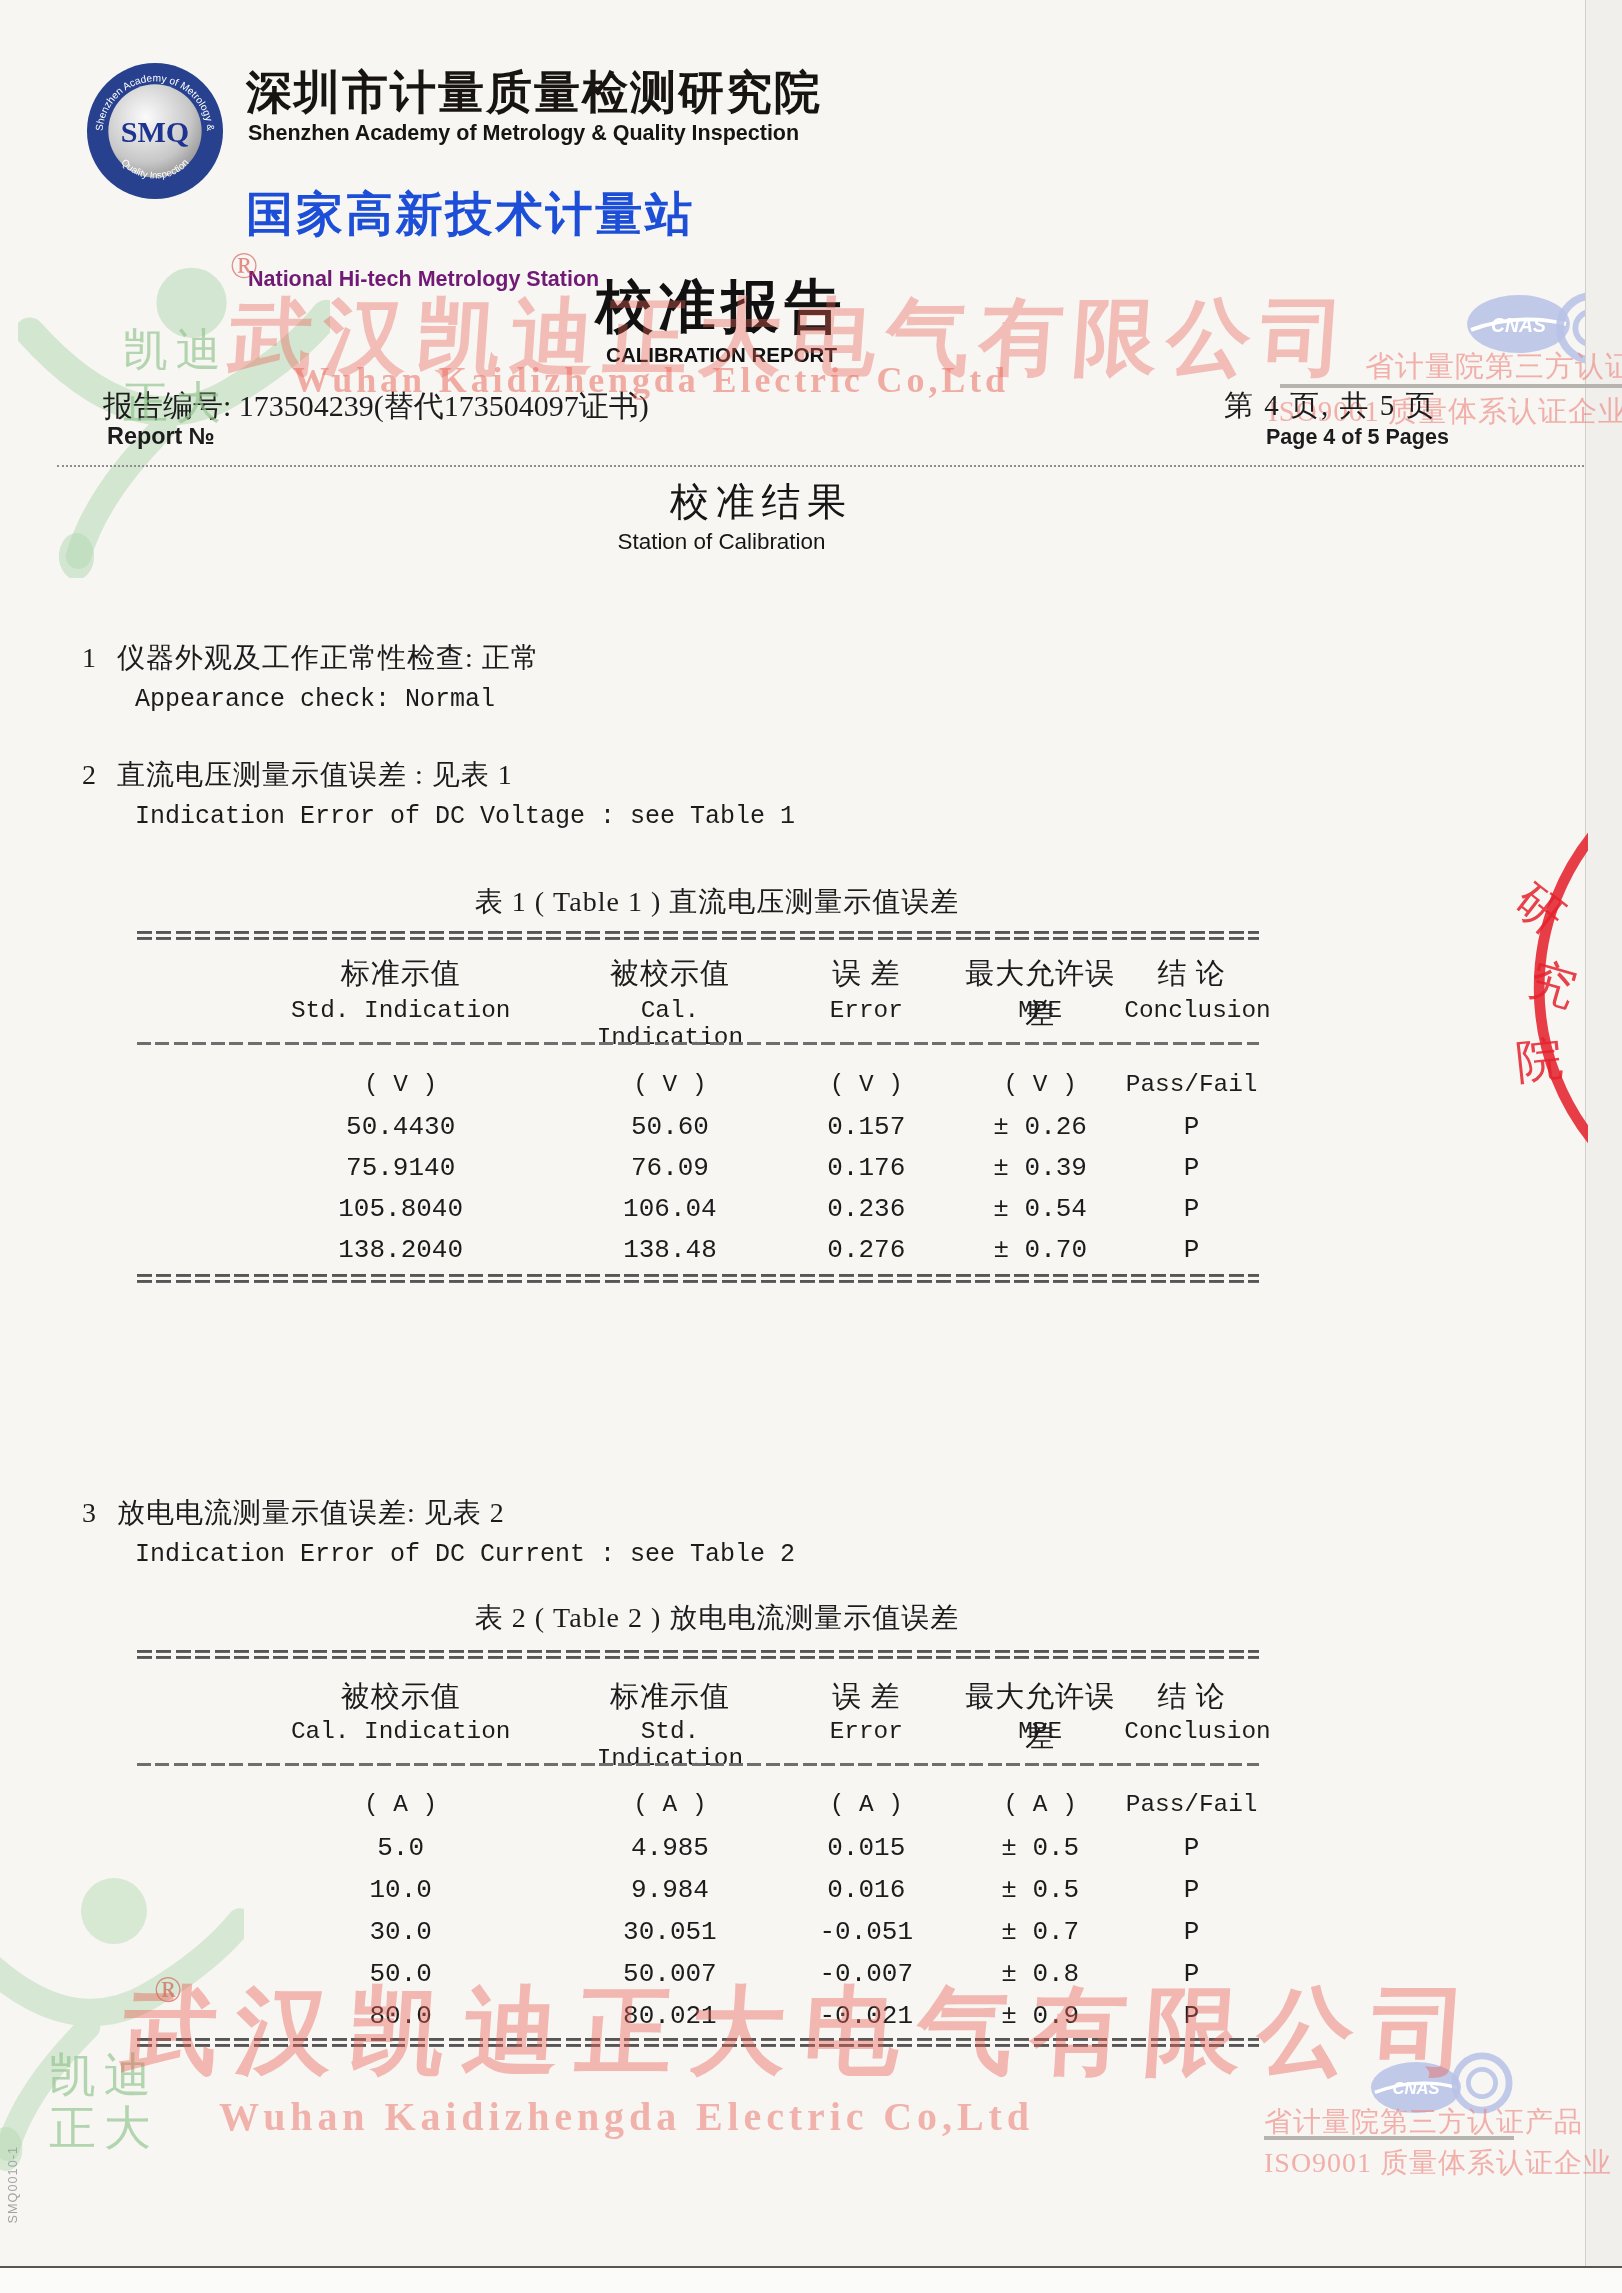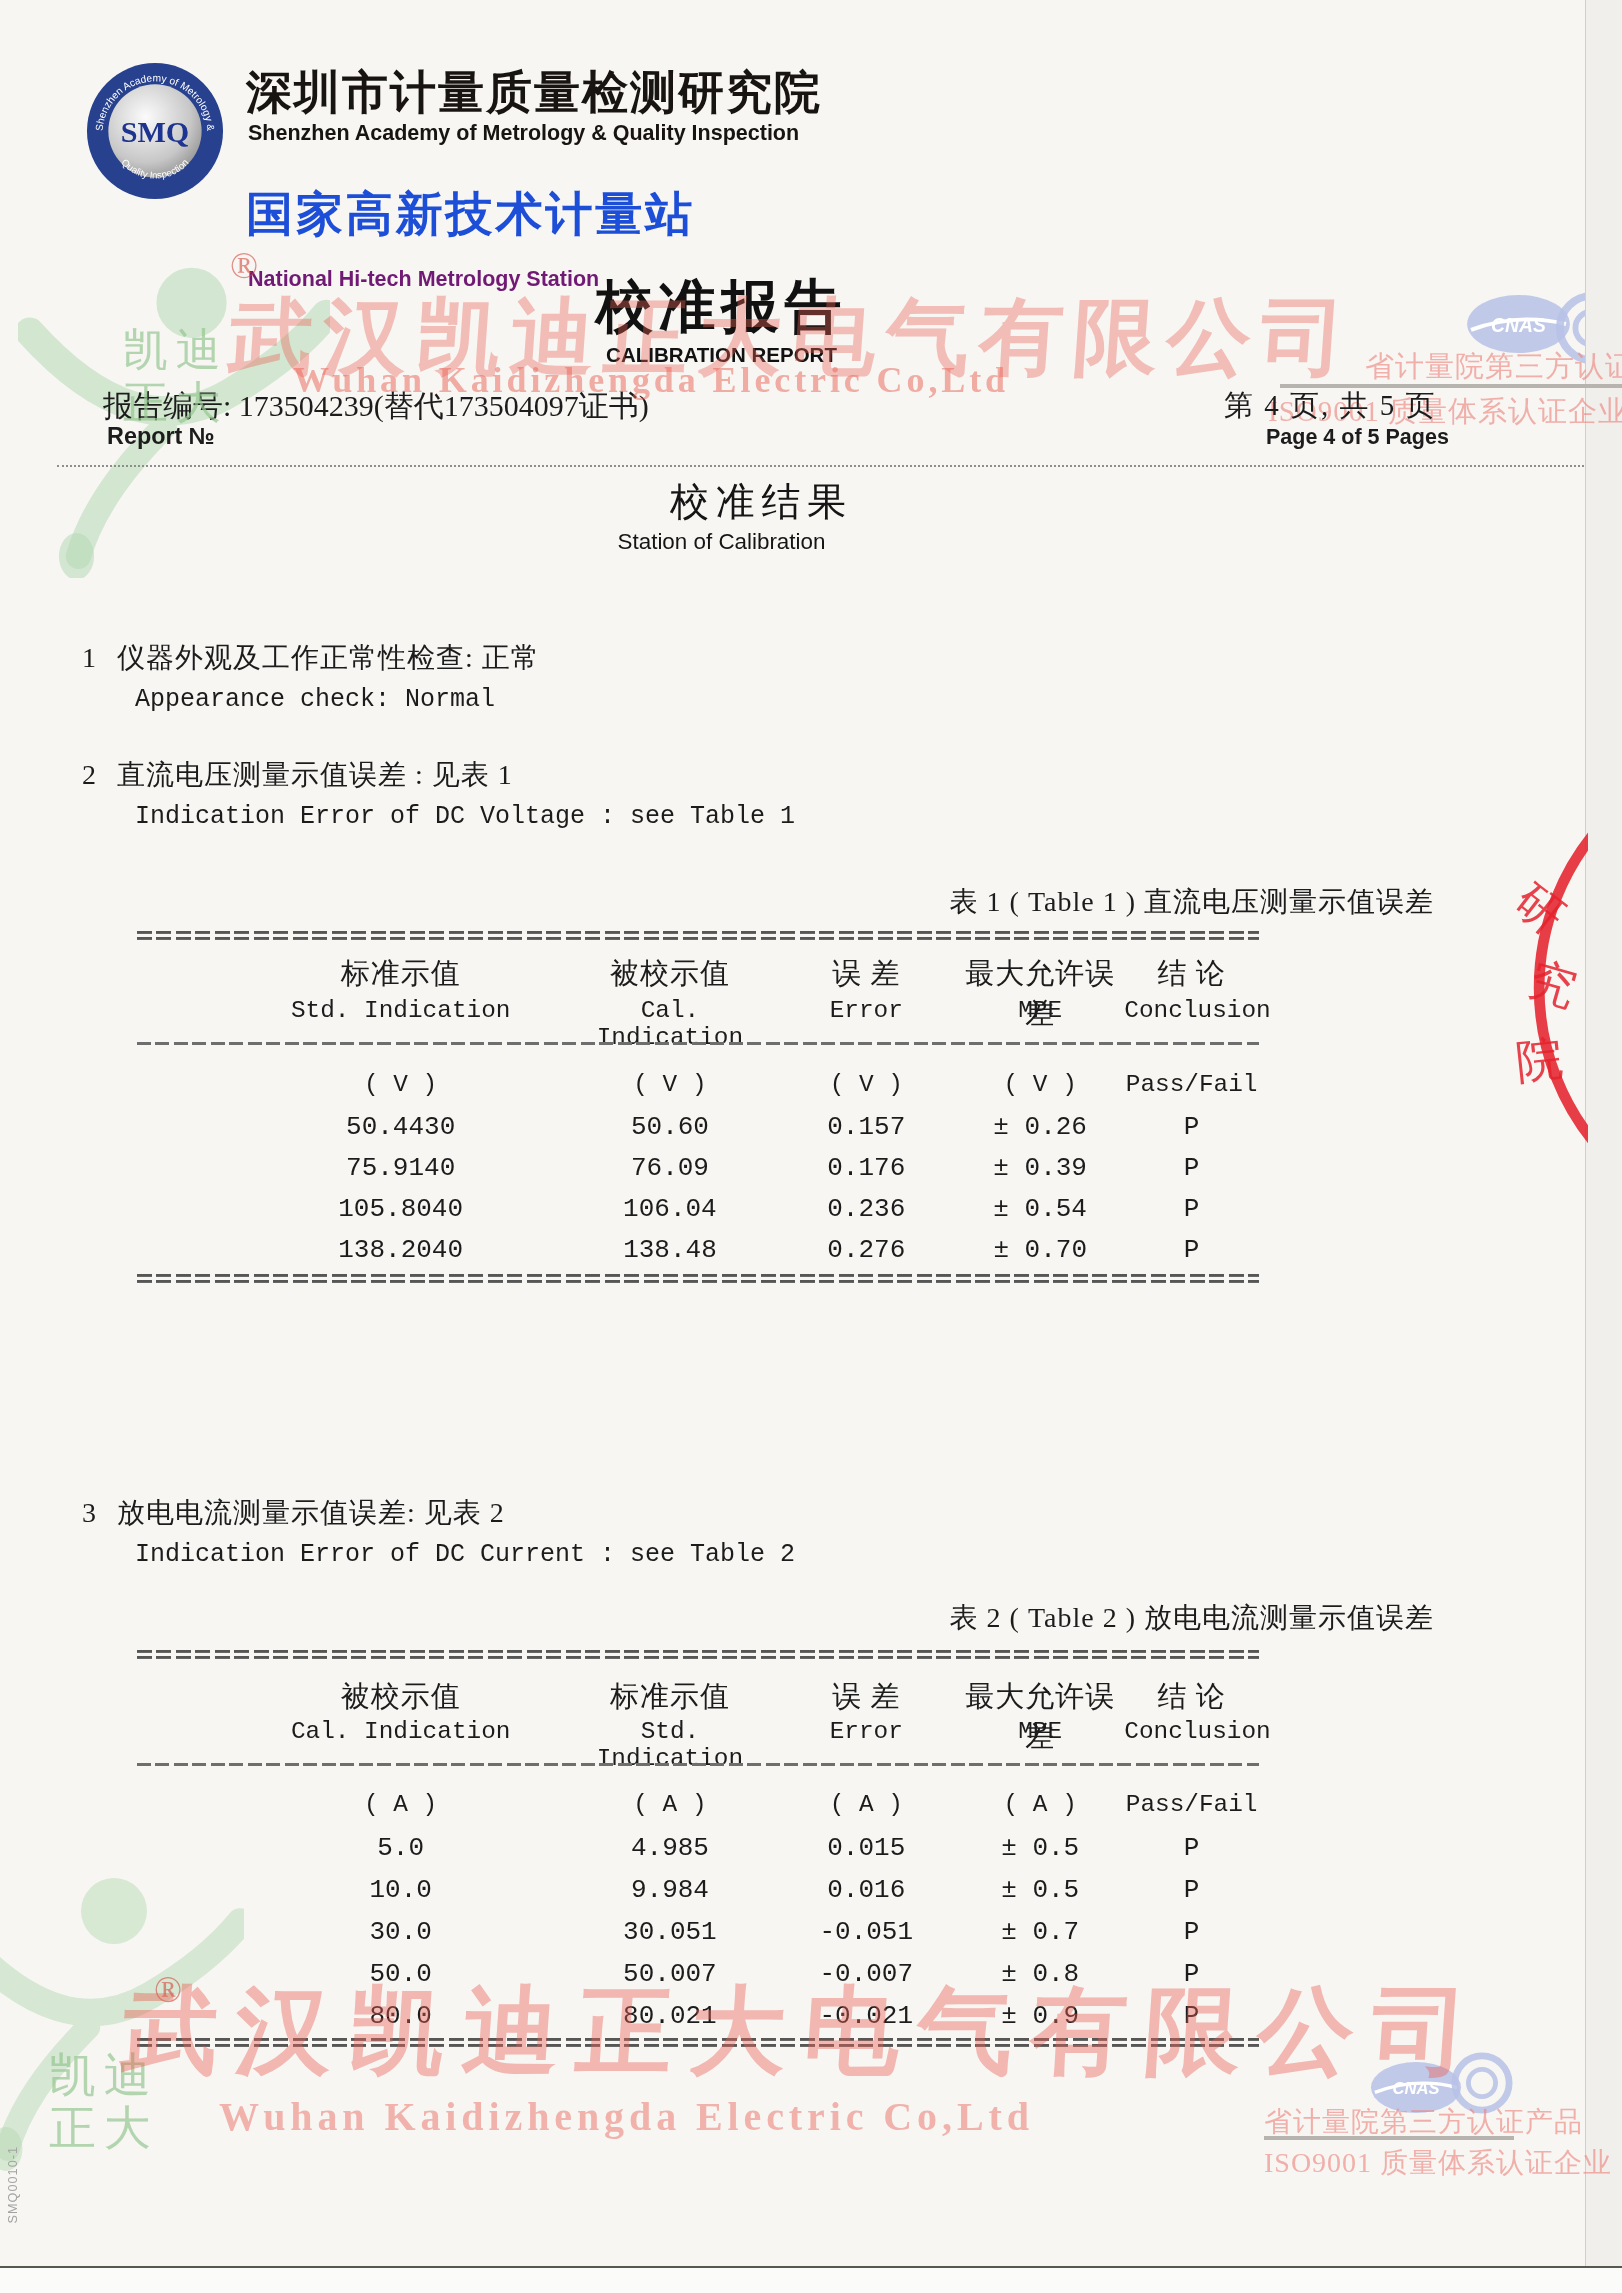--- a/index.html
+++ b/index.html
@@ -43,21 +43,21 @@
           font-weight:500;font-size:22.4px;color:#151515;}
 
   .item-cn{font-size:28px;letter-spacing:1px;}
   .item-cn .no{display:inline-block;width:35px;}
   .item-en{font-family:"Liberation Mono","DejaVu Sans Mono",monospace;font-size:25px;}
   .i1cn{left:82px;top:639px;} .i1en{left:135px;top:685px;}
   .i2cn{left:82px;top:756px;} .i2en{left:135px;top:802px;}
   .i3cn{left:82px;top:1494px;} .i3en{left:135px;top:1540px;}
 
   
-  .tcaption{left:0;width:1434px;text-align:right;font-size:28px;letter-spacing:1px;}
+  .tcaption{left:0;width:1434px;text-align:center;font-size:28px;letter-spacing:1px;}
   .cap1{top:883px;} .cap2{top:1599px;}
   .tline{left:137px;width:1122px;}
   .dbl{height:8.8px;background-image:
         repeating-linear-gradient(90deg,#565656 0 14.6px,transparent 14.6px 19.5px),
         repeating-linear-gradient(90deg,#565656 0 14.6px,transparent 14.6px 19.5px);
        background-size:100% 2.9px,100% 2.9px;background-position:0 0,0 5.9px;background-repeat:no-repeat;}
   .sgl{height:2.9px;background:repeating-linear-gradient(90deg,#6e6e6e 0 13.7px,transparent 13.7px 18.5px);}
   .l-t1-top{top:931px;} .l-t1-mid{top:1042px;} .l-t1-bot{top:1274px;}
   .l-t2-top{top:1650px;} .l-t2-mid{top:1763px;} .l-t2-bot{top:2038px;}
 

